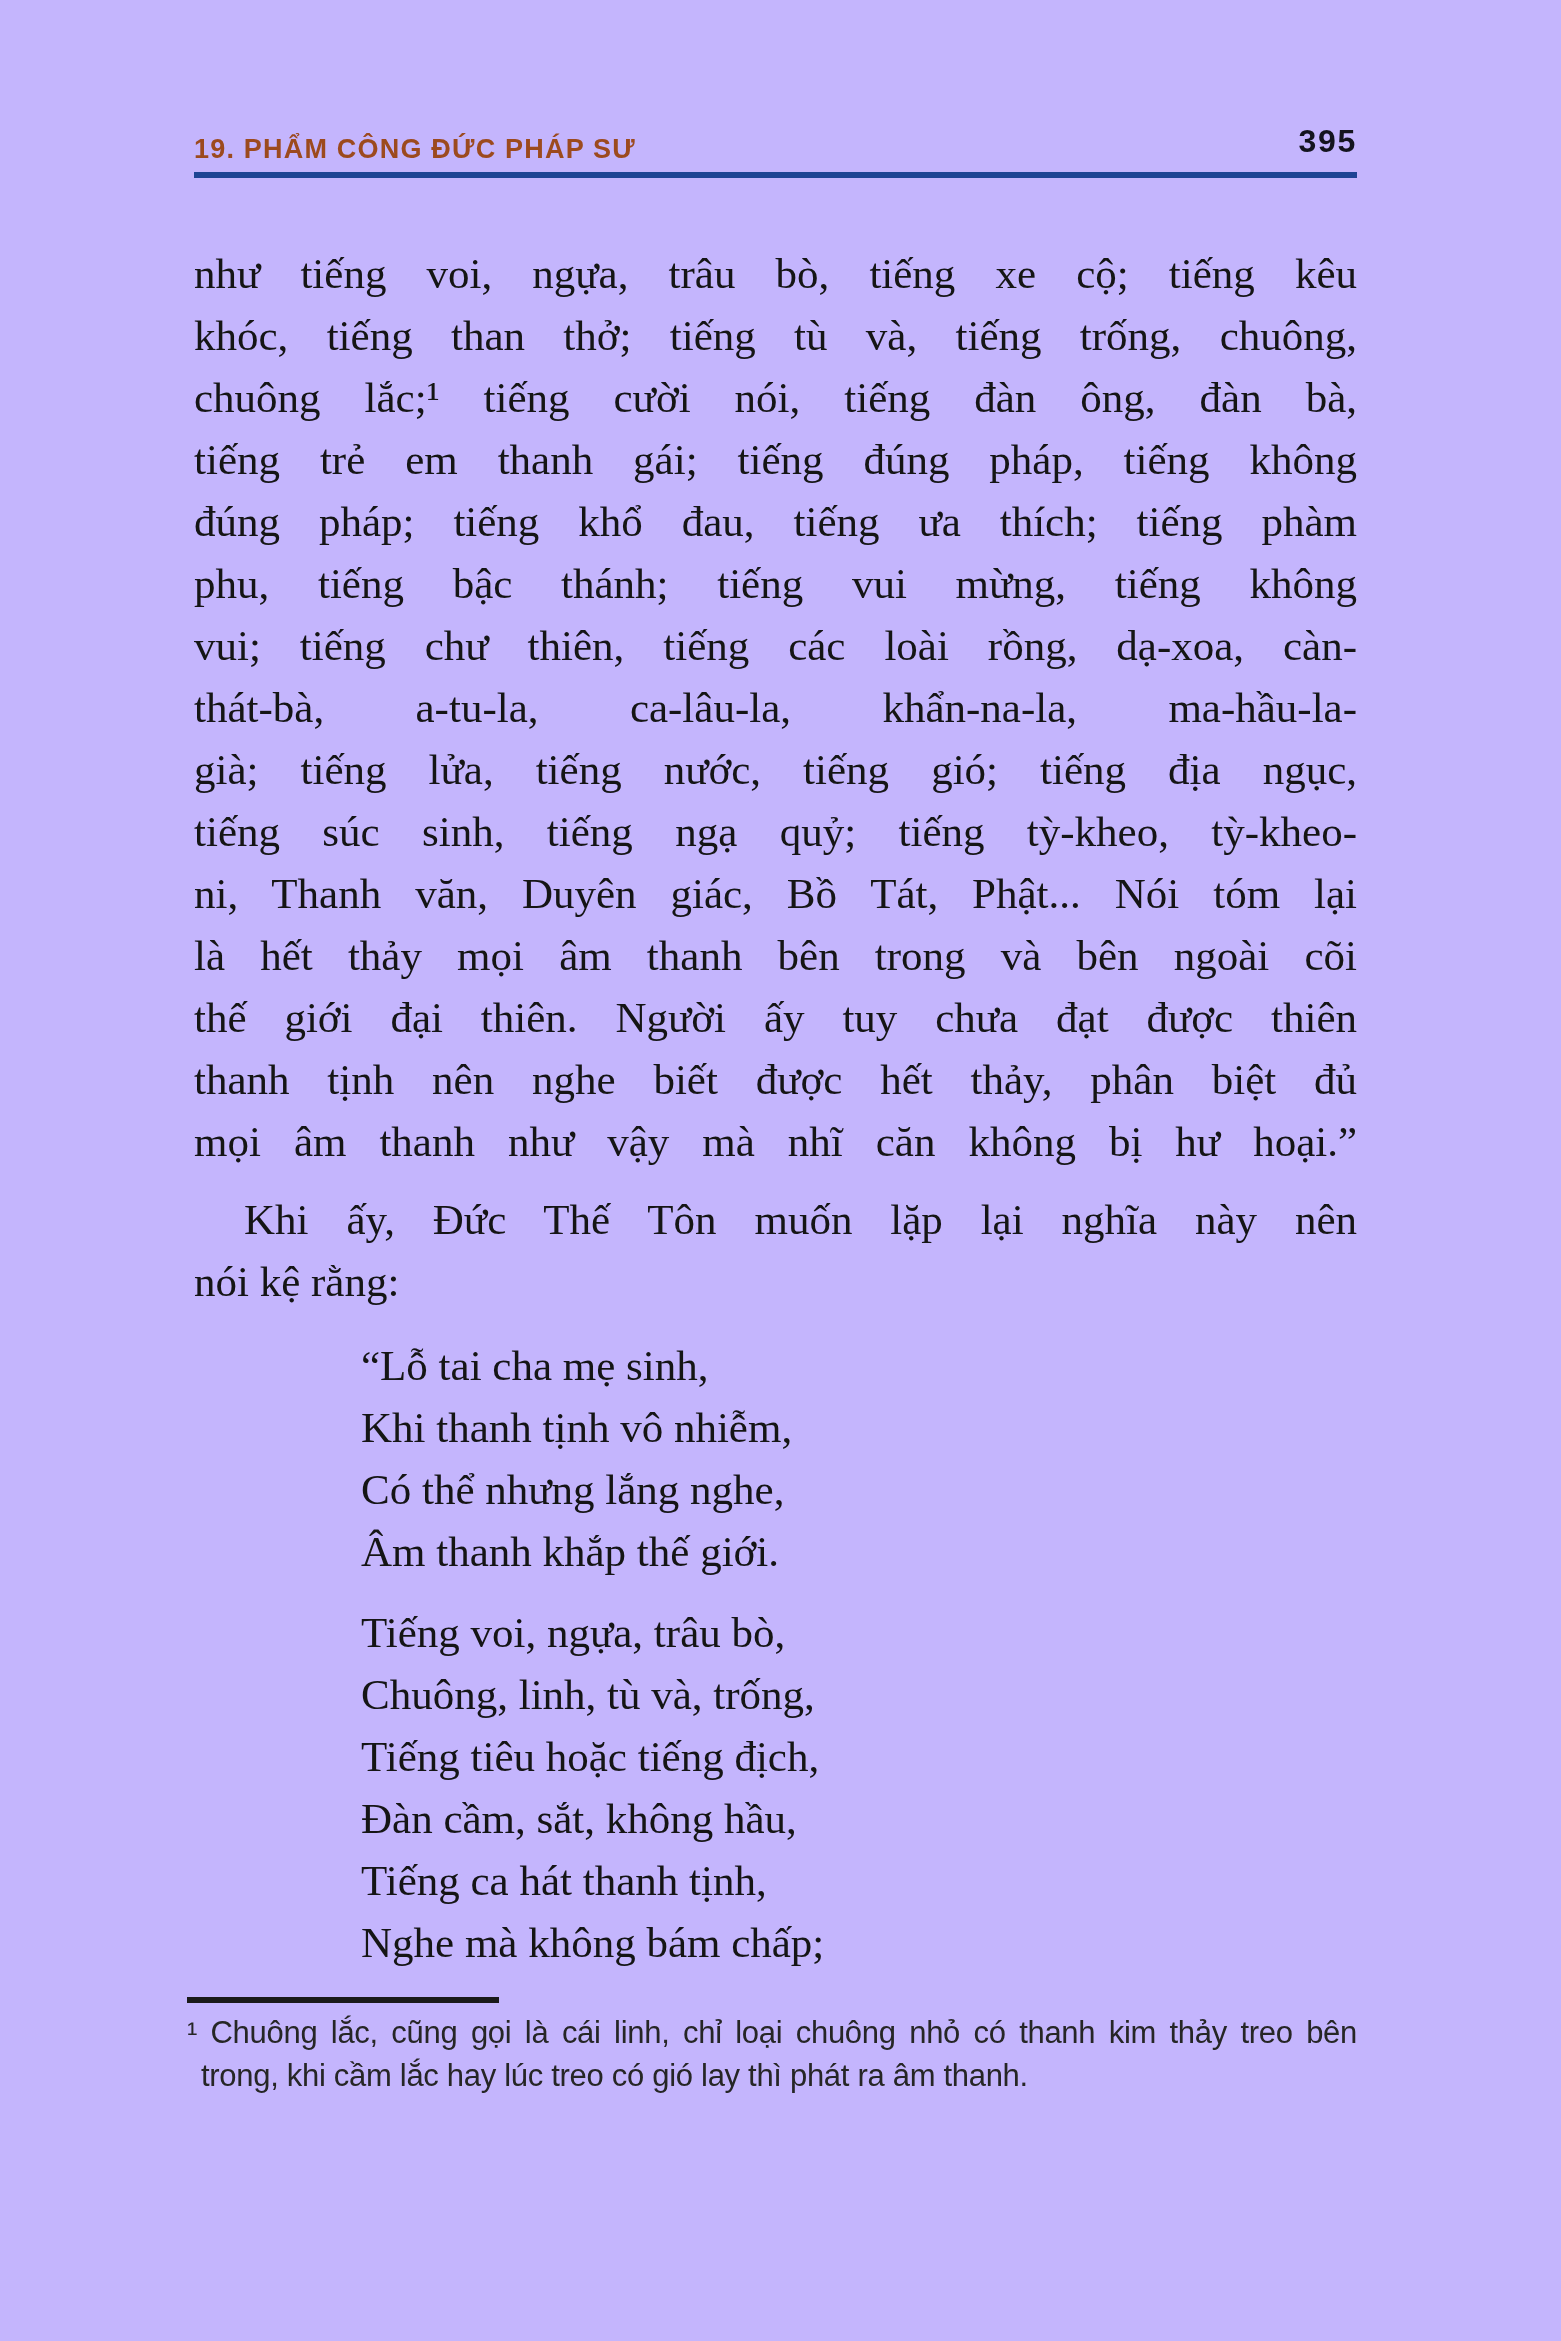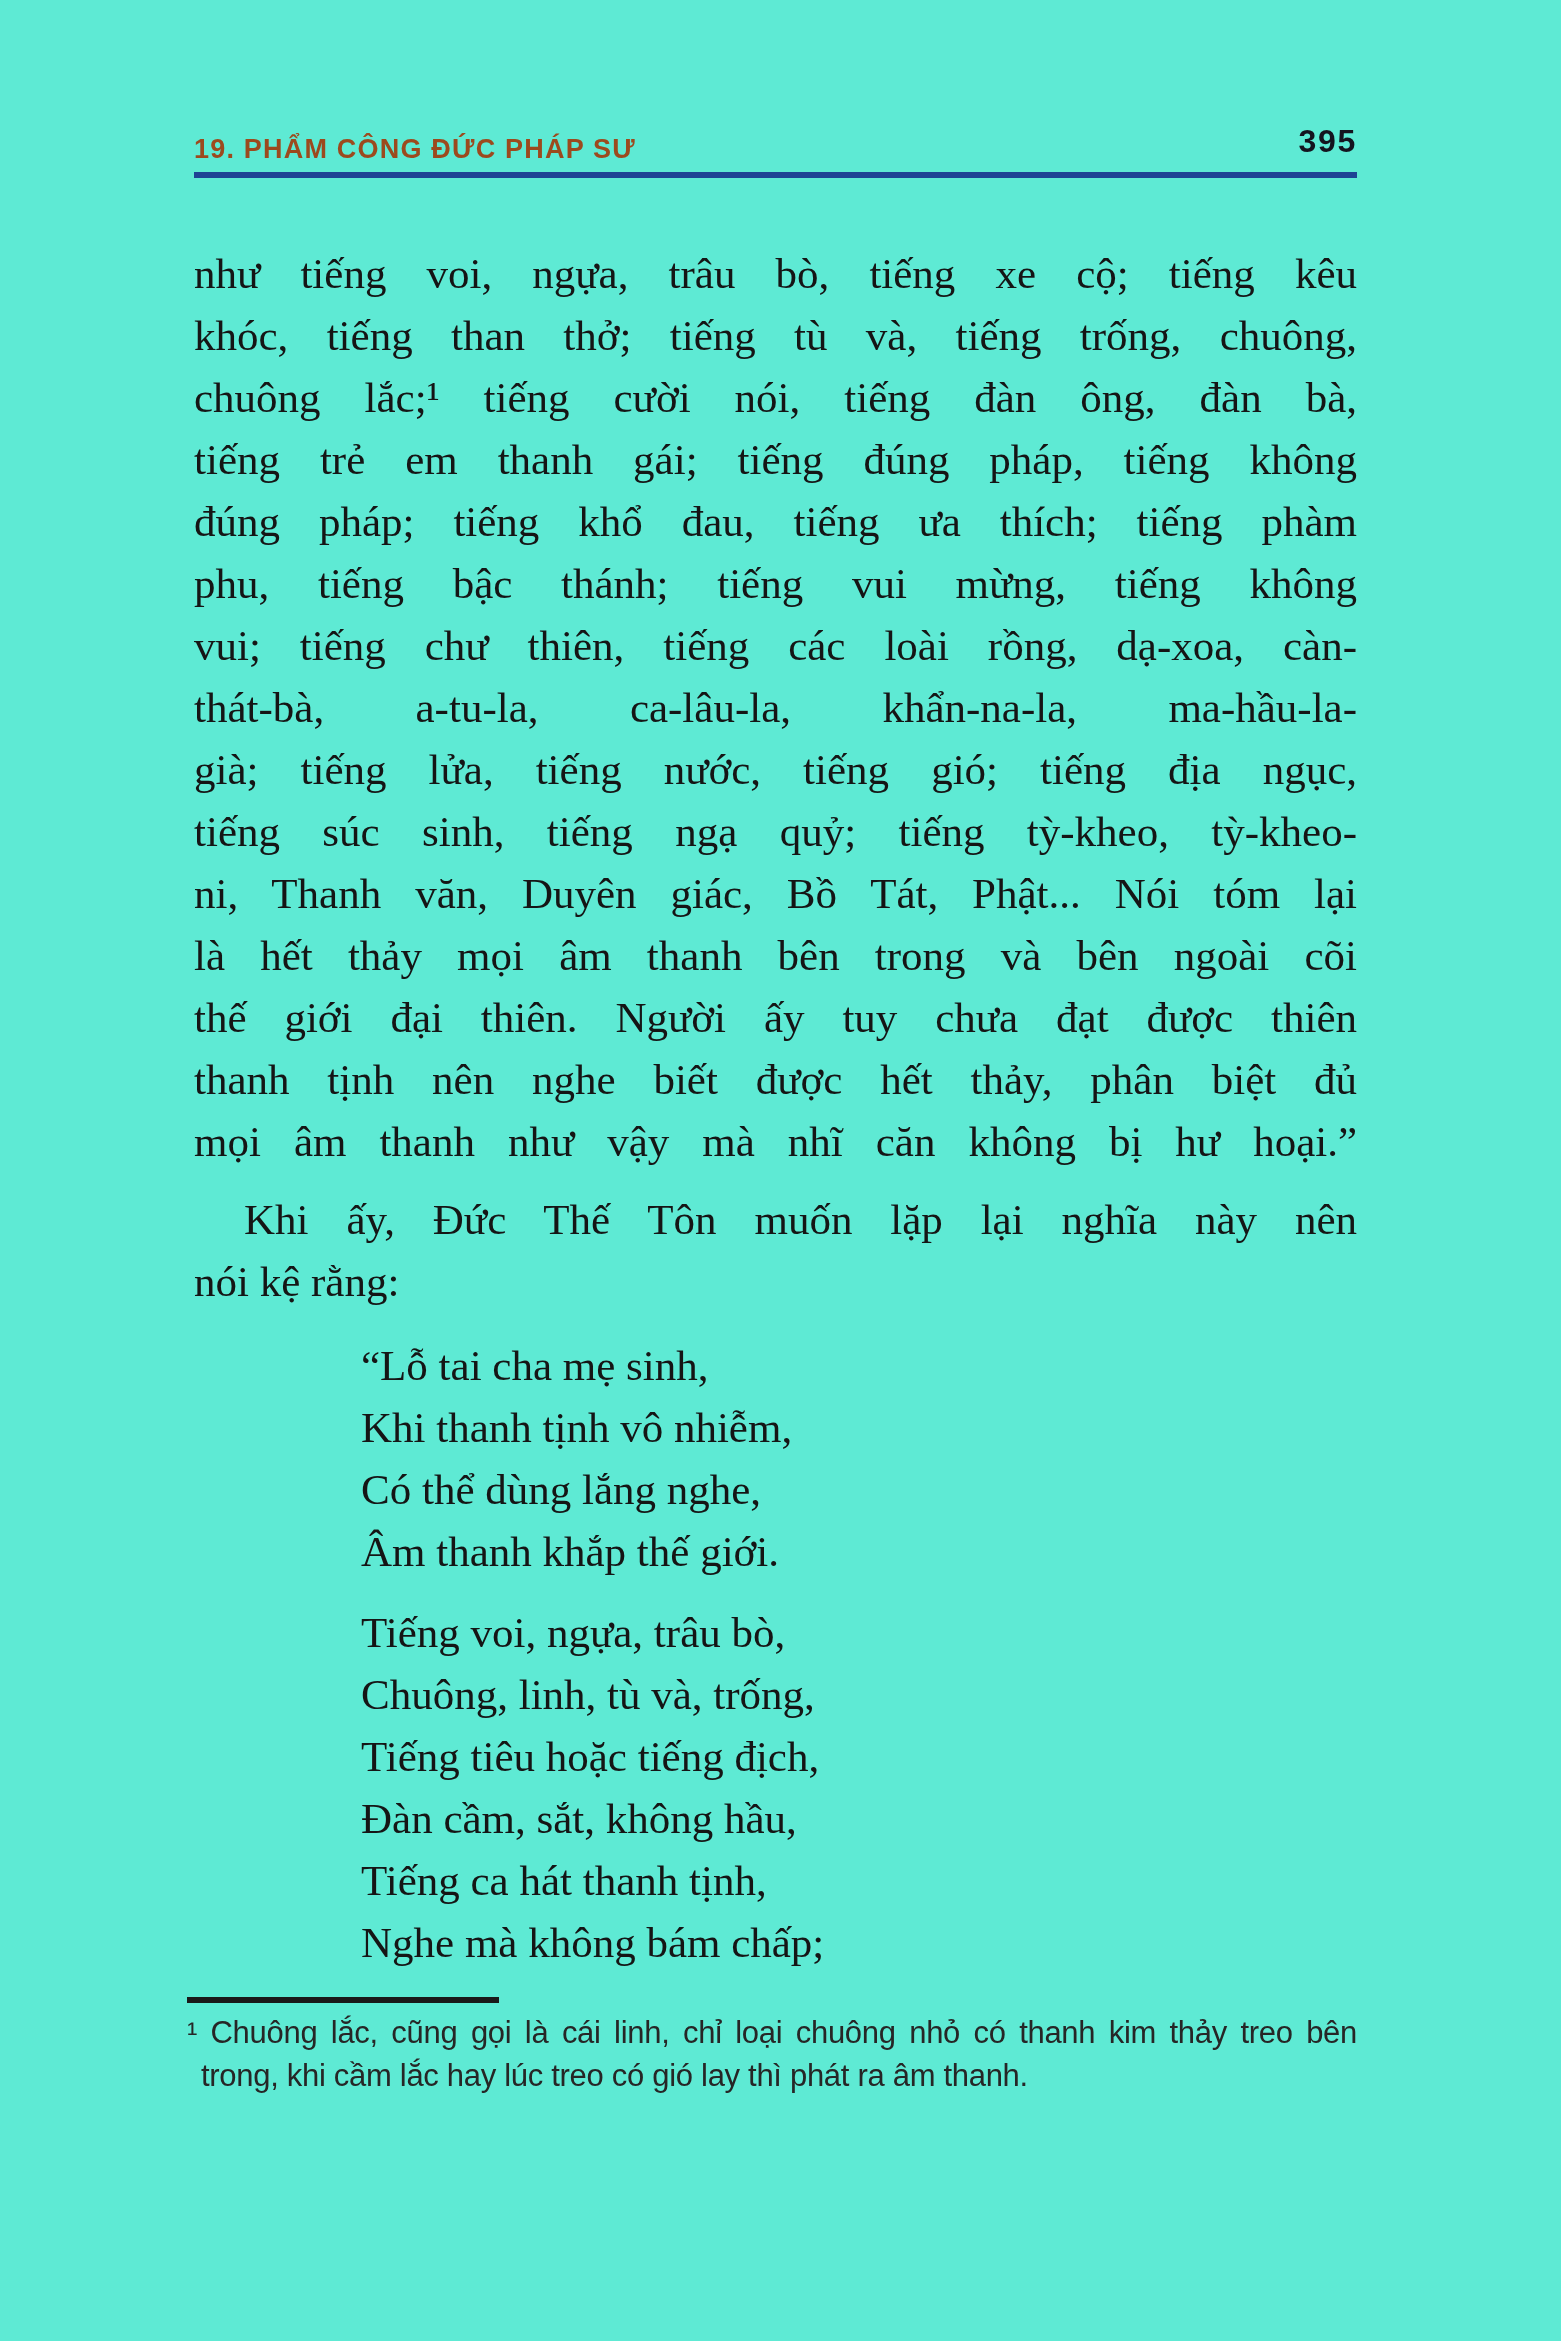--- a/index.html
+++ b/index.html
@@ -1,20 +1,20 @@
 <!DOCTYPE html>
 <html style="font-size:14px"><head>
 <meta charset="utf-8">
 <style>
   html,body{margin:0;padding:0;background:#e8e8e8;}
   .page{
     position:relative;
     width:1561px;height:2342px;
     margin:0 auto;
-    background:#5eead4;
+    background:#c4b5fd;
     font-family:"Liberation Serif", serif;
     color:#151515;
     overflow:hidden;
   }
   
   .chapter-title{
     position:absolute;left:194px;top:134px;
     font-family:"Liberation Sans", sans-serif;
     font-weight:700;font-size:27px;letter-spacing:1.2px;
     color:#9c4a1e;white-space:nowrap;
@@ -83,21 +83,21 @@
     </div>
 
     <div class="paragraph para-2">
       <div class="jline first-line">Khi ấy, Đức Thế Tôn muốn lặp lại nghĩa này nên</div>
       <div class="plain">nói kệ rằng:</div>
     </div>
 
     <div class="verse first">
       <div class="plain">“Lỗ tai cha mẹ sinh,</div>
       <div class="plain">Khi thanh tịnh vô nhiễm,</div>
-      <div class="plain">Có thể dùng lắng nghe,</div>
+      <div class="plain">Có thể nhưng lắng nghe,</div>
       <div class="plain">Âm thanh khắp thế giới.</div>
     </div>
 
     <div class="verse second">
       <div class="plain">Tiếng voi, ngựa, trâu bò,</div>
       <div class="plain">Chuông, linh, tù và, trống,</div>
       <div class="plain">Tiếng tiêu hoặc tiếng địch,</div>
       <div class="plain">Đàn cầm, sắt, không hầu,</div>
       <div class="plain">Tiếng ca hát thanh tịnh,</div>
       <div class="plain">Nghe mà không bám chấp;</div>

